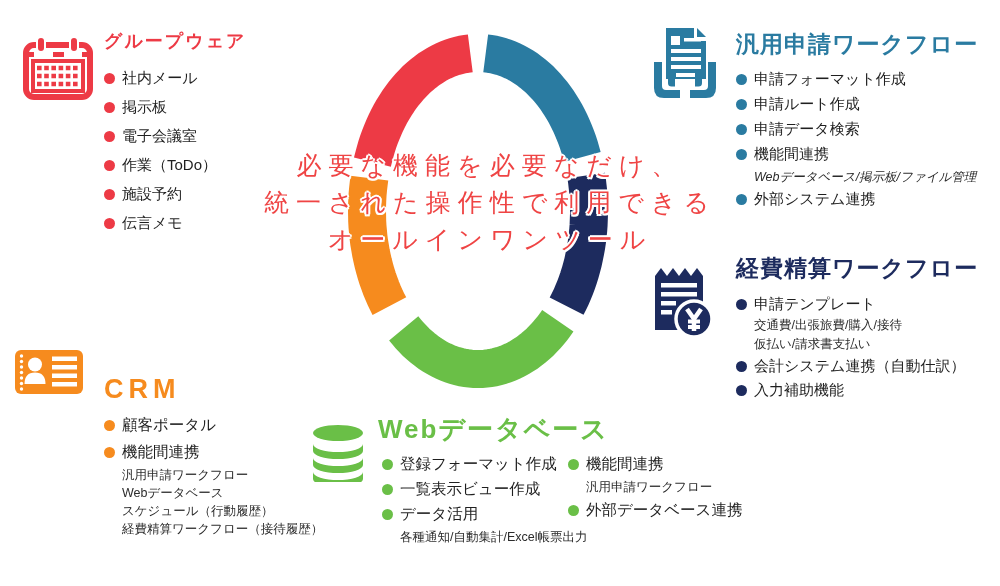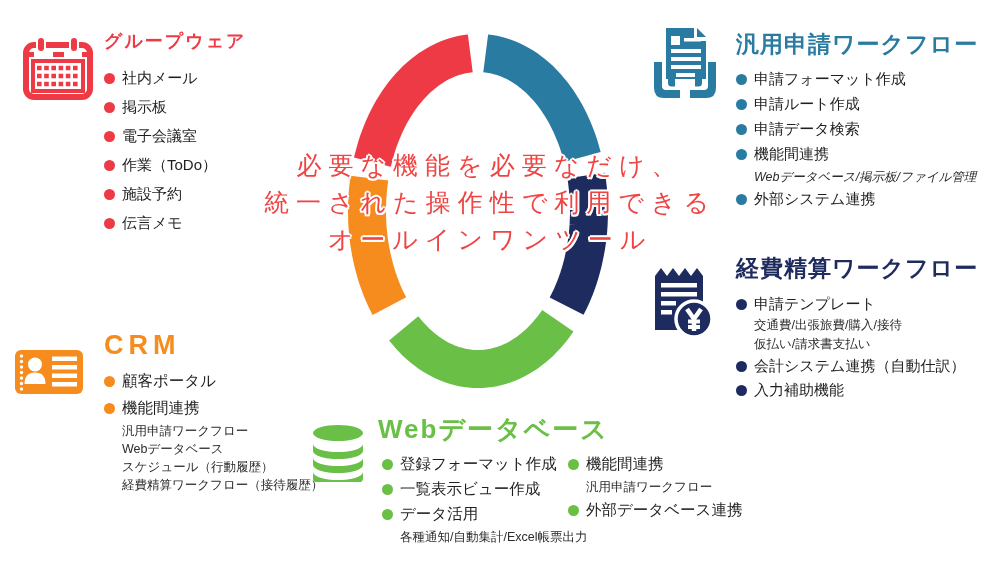--- a/index.html
+++ b/index.html
@@ -37,21 +37,21 @@
   #workflow { left:736px; top:30px; }
   #workflow .sec-title { font-size:23px; color:#2a7ba1; letter-spacing:1px; line-height:28px; margin-bottom:9px; }
   #workflow .item { height:25px; }
   #workflow .sub-line { line-height:20px;font-style:italic; }
 
   #expense { left:736px; top:255px; }
   #expense .sec-title { font-size:23px; color:#1d2b5e; letter-spacing:1px; line-height:27px; margin-bottom:10px; }
   #expense .item { height:24px; }
 
   #crm { left:104px; top:330px; }
-  #crm .sec-title { font-size:27px; color:#f68b1e; letter-spacing:5px; line-height:30px; margin-bottom:8px; }
+  #crm .sec-title { font-size:27px; color:#f68b1e; letter-spacing:5px; line-height:30px; margin-bottom:8px;margin-top:44px; }
   #crm .item { height:27px; font-size:15.5px; }
   #crm .sub-line { line-height:18px; }
 
   #webdb-title { position:absolute; left:378px; top:412px; z-index:3; font-weight:700; font-size:26px; color:#6abf47; letter-spacing:2px; }
   #webdb-col1 { left:382px; top:452px; }
   #webdb-col2 { left:568px; top:452px; }
   #webdb-col1 .item, #webdb-col2 .item { height:25px; font-size:15.5px;font-family:Liberation Serif, serif; }
   #webdb-col1 .sub-line, #webdb-col2 .sub-line { line-height:21px; }
 </style>
 </head>

